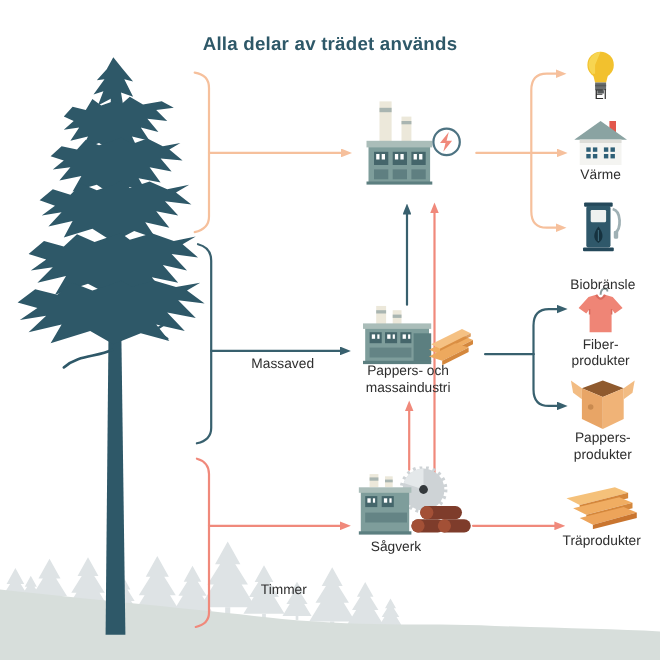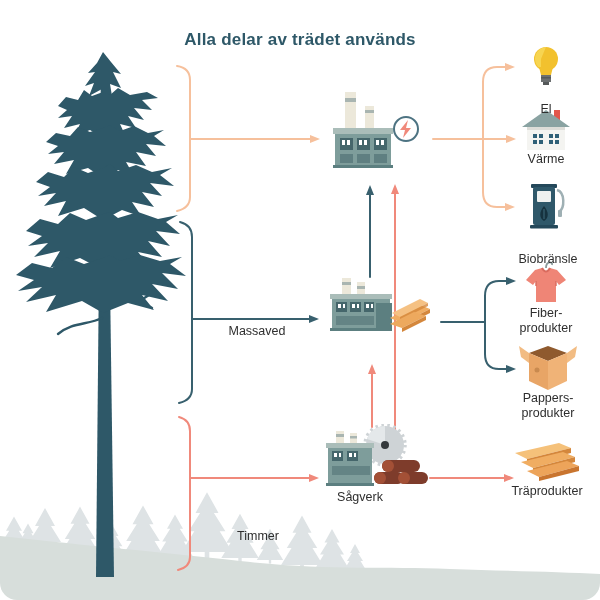--- a/index.html
+++ b/index.html
@@ -1,18 +1,18 @@
 <!DOCTYPE html>
 <html style="--teal_dark: #2e5868; --teal_line: #38606e; --ink: #2e2e2e; --peach: #f6c09c; --coral: #f0897b; --forest_bg: #dee3e5; --hill: #d7dedb; --factory_body: #7e9d9b; --factory_dark: #45666b; --factory_roof: #aabdb9; --factory_base: #5c7f80; --chimney_cream: #ece8da; --chimney_band: #a9b5b1; --bulb_yellow: #f2c12e; --bulb_base: #6b6f70; --house_roof: #8aa3a2; --chimney_red: #e2574c; --window_blue: #2f6077; --pump_teal: #2f586a; --shirt_coral: #ef8576; --box_tan: #e8a566; --wood_orange: #f0ad62; --wood_edge: #d4873c; --log_brown: #7e3c2b; --log_end: #a35036; --saw_gray: #ced3d6;"><head>
 <meta charset="utf-8">
 <style>
   html,body{margin:0;padding:0;}
   .stage{
     position:relative; width:600px; height:600px; background:#ffffff;
-    overflow:hidden; font-family:"Liberation Sans", sans-serif;border-radius:17px;
+    overflow:hidden; font-family:"Liberation Sans", sans-serif;
   }
   .stage svg.layer{position:absolute; left:0; top:0;}
   .title{
     position:absolute; left:300px; top:30px; transform:translateX(-50%);
     font-size:17px; font-weight:bold; color:var(--teal_dark); white-space:nowrap;
     letter-spacing:.2px;
   }
   .lbl{
     position:absolute; transform:translateX(-50%); text-align:center;
     font-size:12.5px; line-height:1.2; color:var(--ink); white-space:nowrap;
@@ -267,25 +267,29 @@
     <polygon points="26,36 66,25 66,30 26,40" fill="#c9752f"></polygon>
   </svg>
 
   <div class="lbl" style="left:257px; top:324px;">
     <div>Massaved</div>
   </div>
   <div class="lbl" style="left:258px; top:483px;margin-top:46px;">
     <div>Timmer</div>
   </div>
 
+  <div class="lbl" style="left:371px; top:330px;">
+    <div>Pappers- och</div>
+    <div>massaindustri</div>
+  </div>
   <div class="lbl" style="left:360px; top:490px;">
     <div>Sågverk</div>
   </div>
 
-  <div class="lbl" style="left:546px; top:102px;text-align:right;">
+  <div class="lbl" style="left:546px; top:79px;text-align:right;">
     <div>El</div>
   </div>
   <div class="lbl" style="left:546px; top:152px;">
     <div>Värme</div>
   </div>
   <div class="lbl" style="left:548px; top:232px;margin-top:20px;">
     <div>Biobränsle</div>
   </div>
   <div class="lbl" style="left:546px; top:306px;">
     <div>Fiber-</div>

